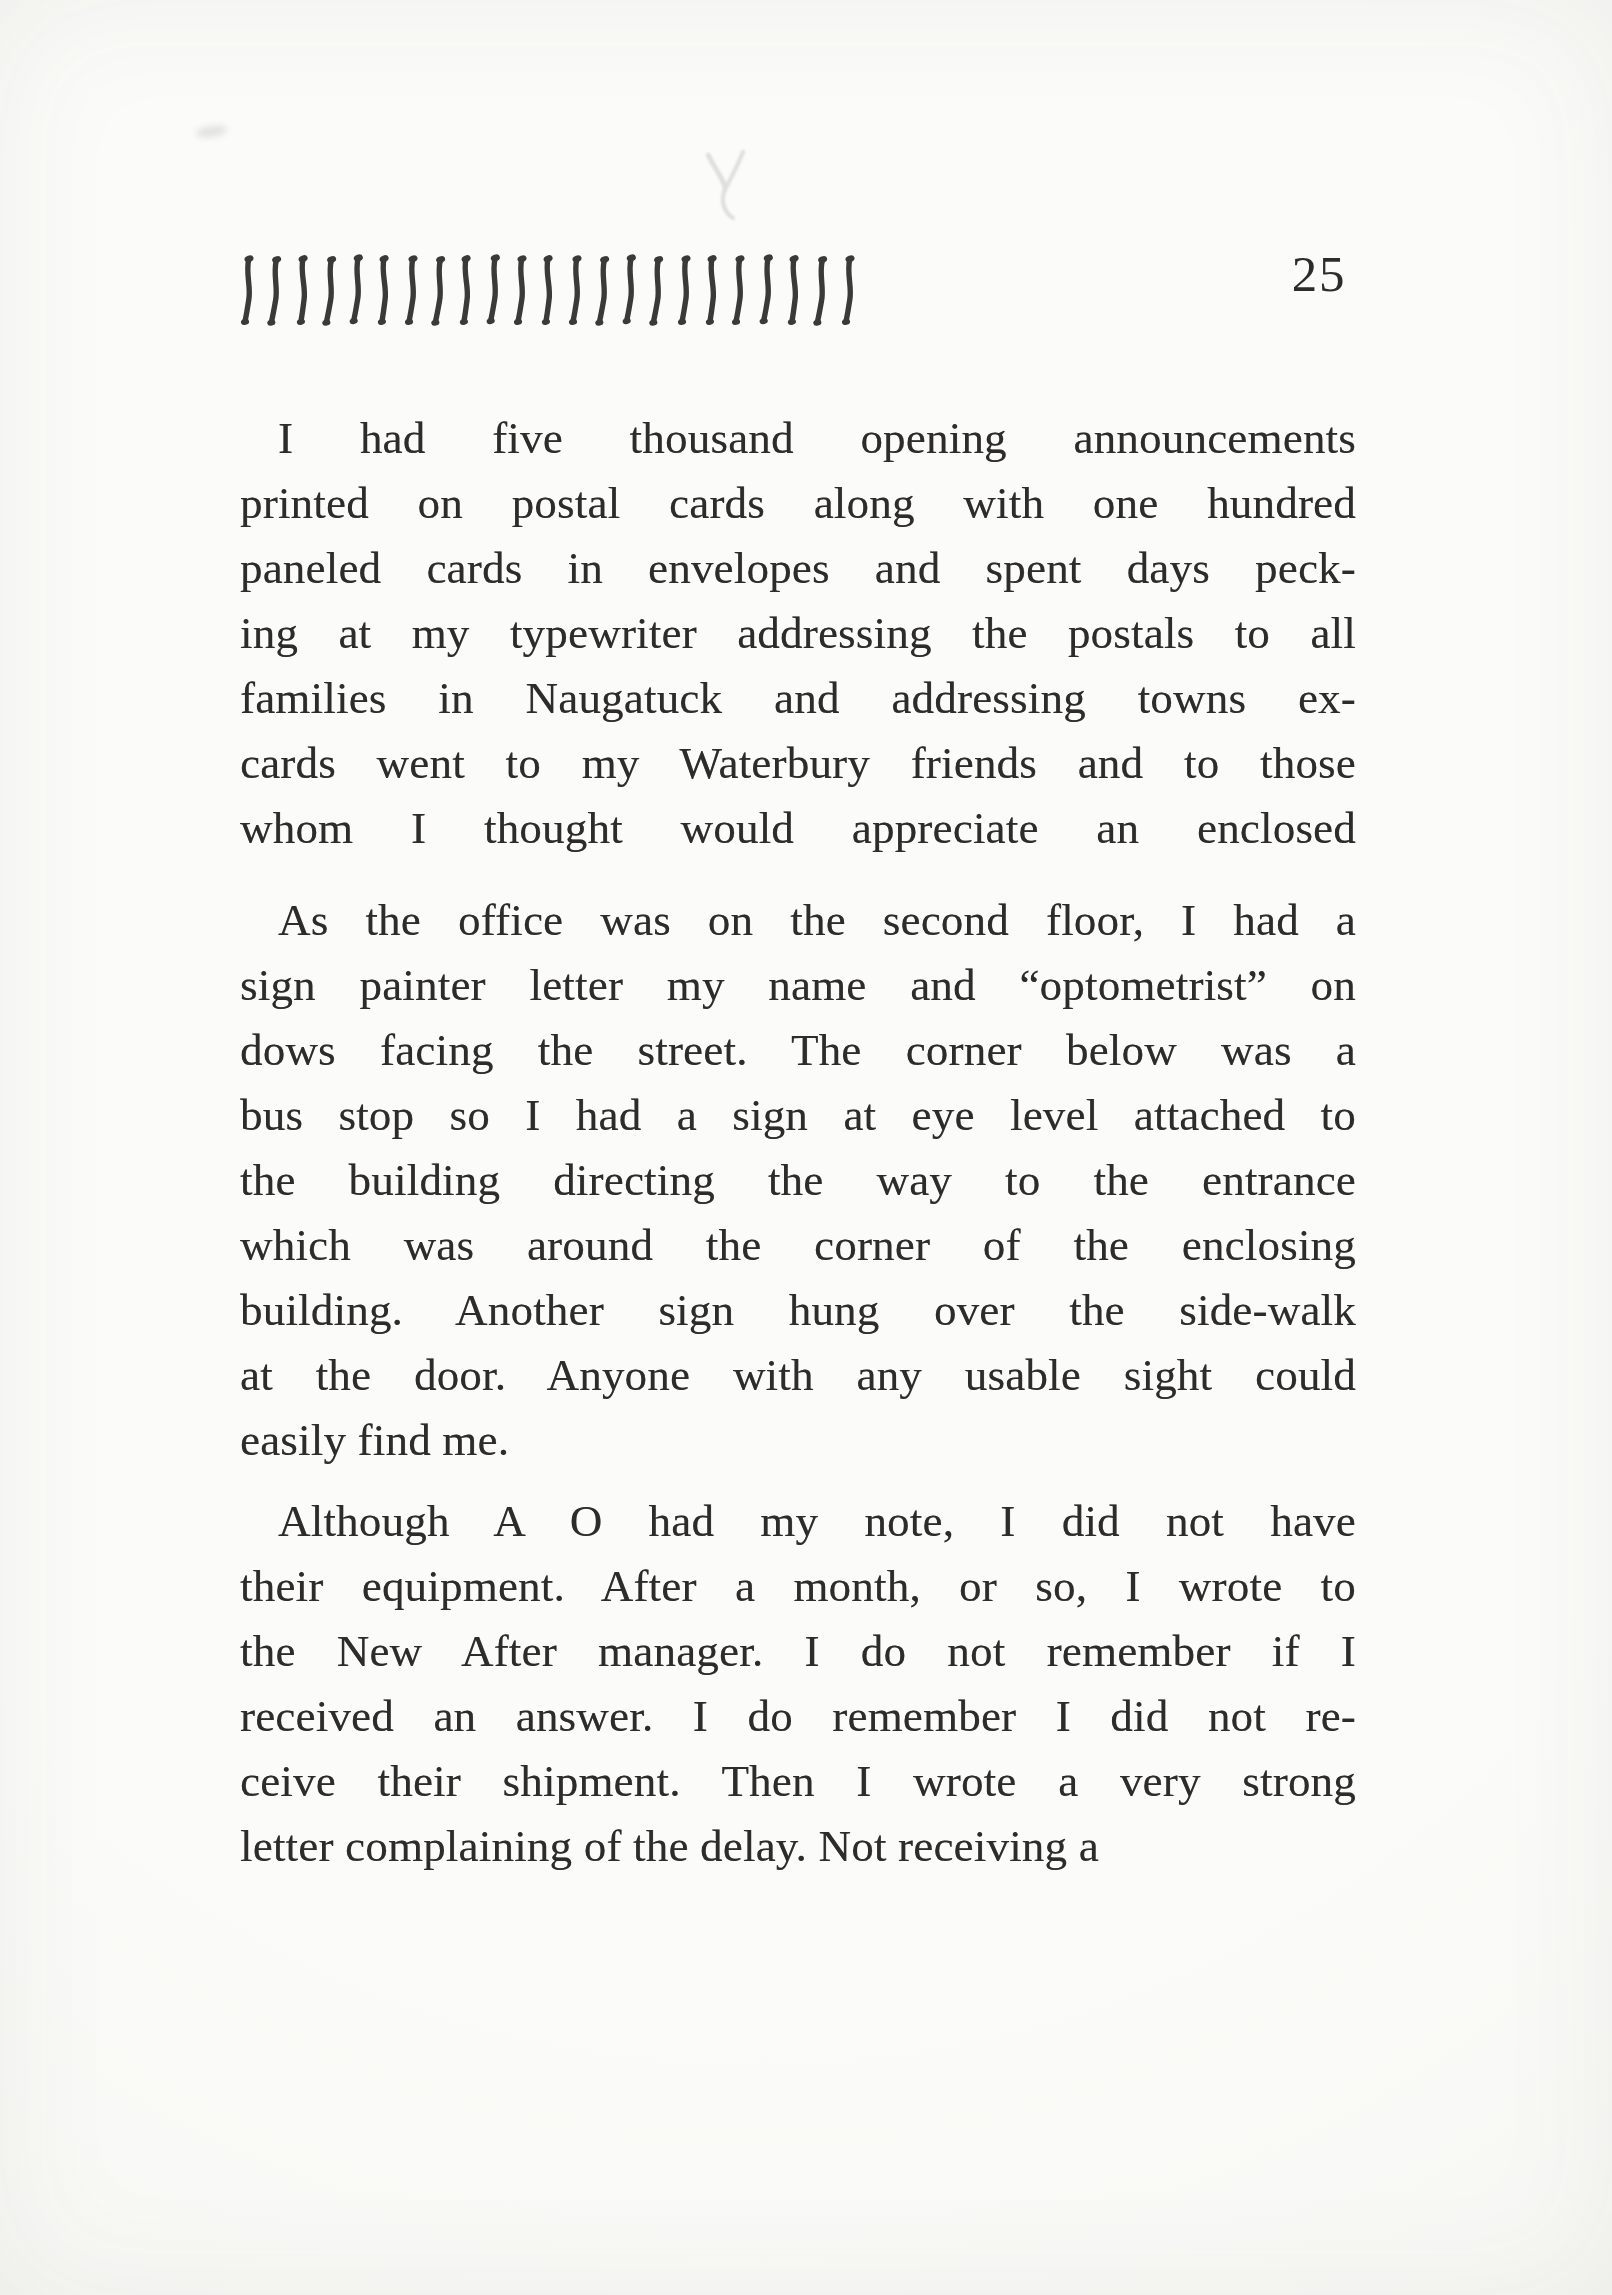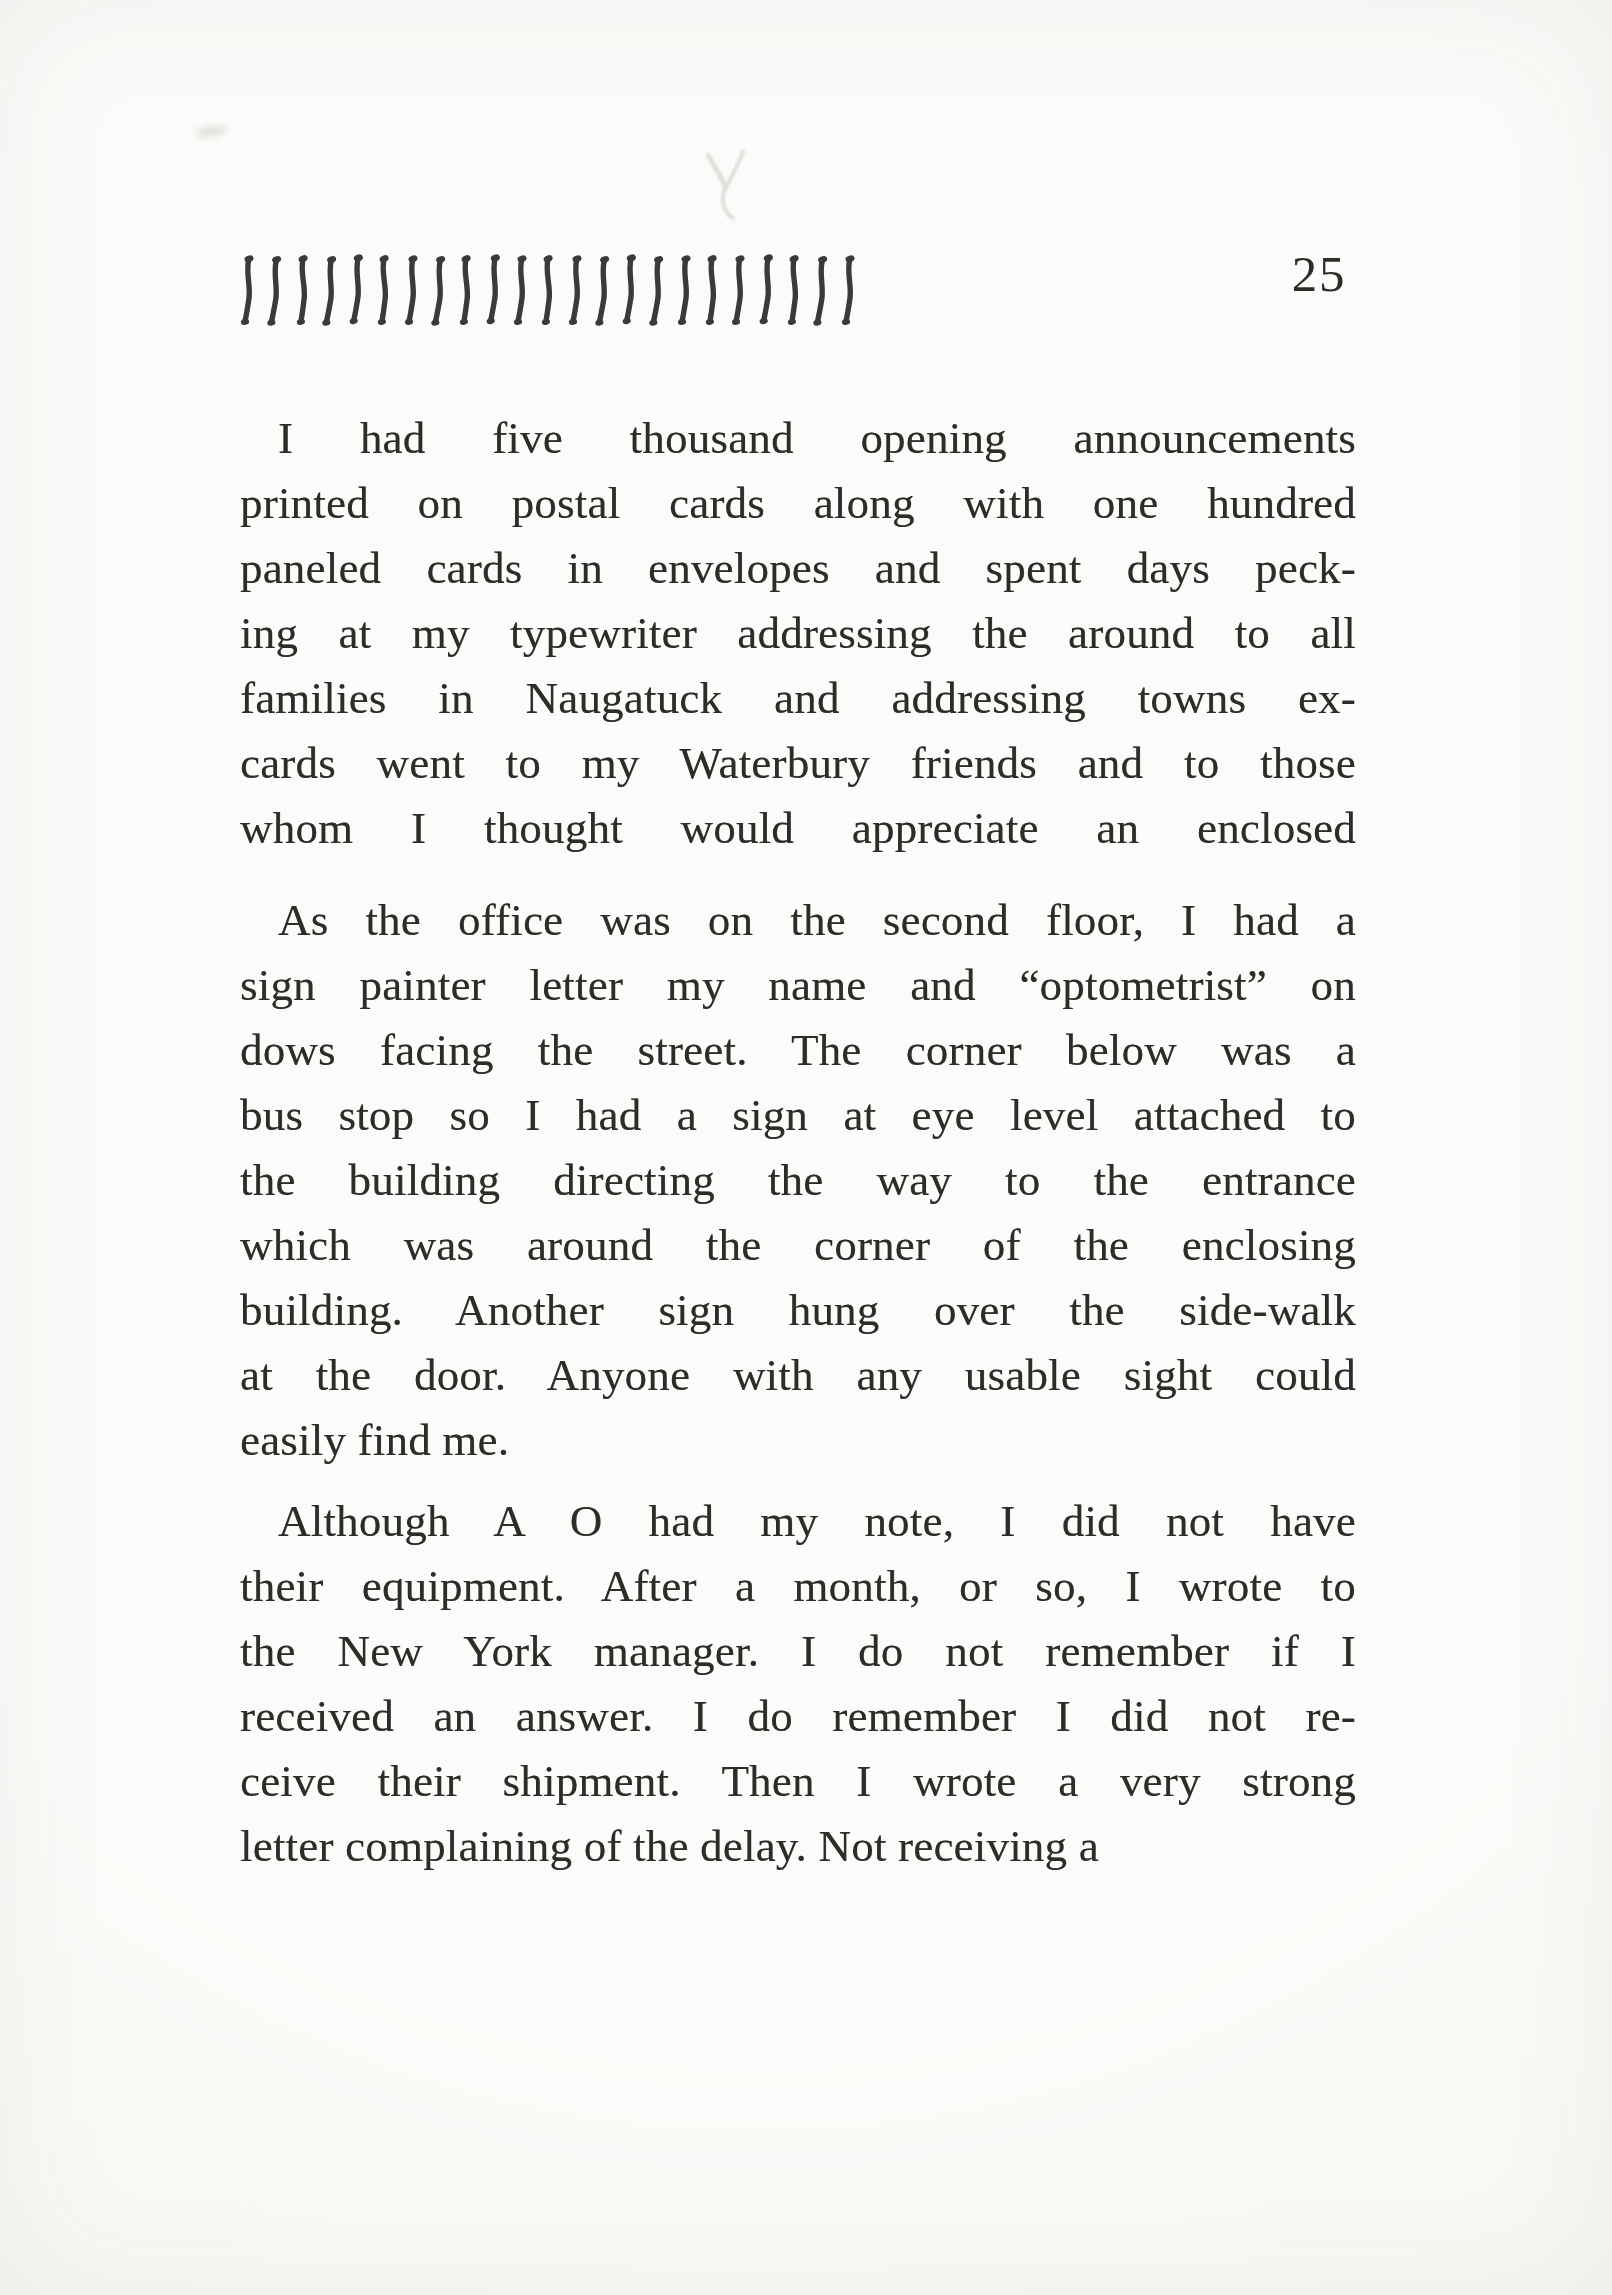--- a/index.html
+++ b/index.html
@@ -201,40 +201,40 @@
   </svg>
         </div>
       <div class="page-number">25</div>
     </header>
 
     <main class="page-body">
         <div class="paragraph">
           <div class="line indent">I had five thousand opening announcements</div>
           <div class="line">printed on postal cards along with one hundred</div>
           <div class="line">paneled cards in envelopes and spent days peck-</div>
-          <div class="line">ing at my typewriter addressing the around to all</div>
+          <div class="line">ing at my typewriter addressing the postals to all</div>
           <div class="line">families in Naugatuck and addressing towns ex-</div>
           <div class="line">cards went to my Waterbury friends and to those</div>
           <div class="line">whom I thought would appreciate an enclosed</div>
         </div>
         <div class="paragraph">
           <div class="line indent">As the office was on the second floor, I had a</div>
           <div class="line">sign painter letter my name and “optometrist” on</div>
           <div class="line">dows facing the street. The corner below was a</div>
           <div class="line">bus stop so I had a sign at eye level attached to</div>
           <div class="line">the building directing the way to the entrance</div>
           <div class="line">which was around the corner of the enclosing</div>
           <div class="line">building. Another sign hung over the side-walk</div>
           <div class="line">at the door. Anyone with any usable sight could</div>
           <div class="line last">easily find me.</div>
         </div>
         <div class="paragraph flush">
           <div class="line indent">Although A O had my note, I did not have</div>
           <div class="line">their equipment. After a month, or so, I wrote to</div>
-          <div class="line">the New York manager. I do not remember if I</div>
+          <div class="line">the New After manager. I do not remember if I</div>
           <div class="line">received an answer. I do remember I did not re-</div>
           <div class="line">ceive their shipment. Then I wrote a very strong</div>
           <div class="line last">letter complaining of the delay. Not receiving a</div>
         </div>
       </main>
 
   </div>
 </div>
 
 

